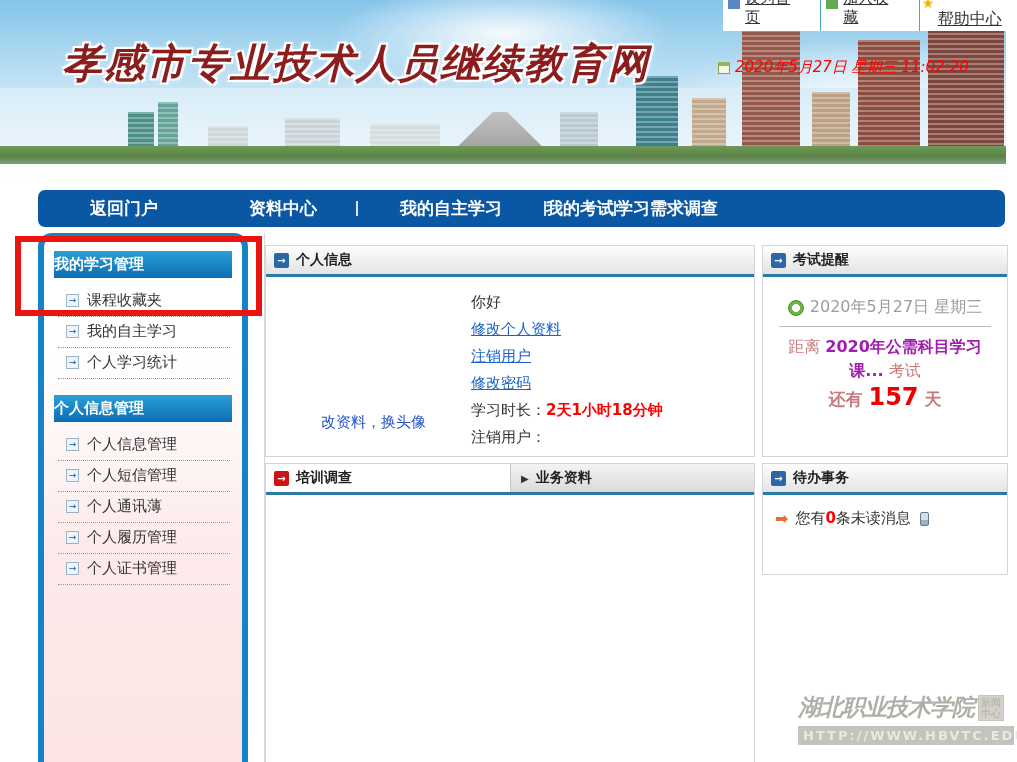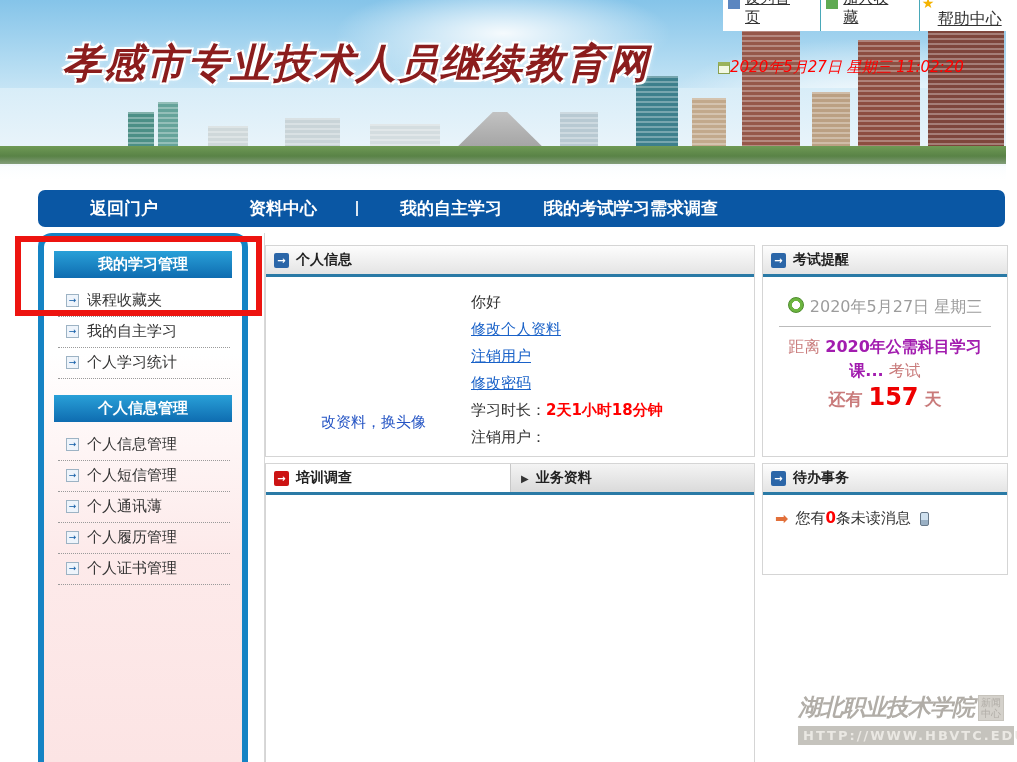--- a/index.html
+++ b/index.html
@@ -24,21 +24,21 @@
   .road { position:absolute; left:440px; top:112px; width:120px; height:52px;
     background:linear-gradient(180deg,#c2c2c2,#969696);
     clip-path:polygon(44% 0,56% 0,100% 100%,0 100%); }
   .green-strip { position:absolute; left:0; top:146px; width:1006px; height:18px;
     background:linear-gradient(180deg,#6f9a55,#48703a); }
   .white-fade { position:absolute; left:0; top:156px; width:1006px; height:29px;
     background:linear-gradient(180deg,rgba(255,255,255,0),#ffffff 85%); }
   .site-title { position:absolute; left:62px; top:36px; font-size:40px; font-weight:bold;
     letter-spacing:2px; color:#8b1d1d; white-space:nowrap;
     text-shadow:-2px -2px 0 #fff,2px -2px 0 #fff,-2px 2px 0 #fff,2px 2px 0 #fff,0 0 6px rgba(255,255,255,.9); }
-  .date-row { position:absolute; left:718px; top:58px; display:flex; align-items:center; z-index:5; }
+  .date-row { position:absolute; left:718px; top:58px; display:flex; align-items:center; gap:5px; z-index:5; }
   .cal-icon { width:12px; height:12px; border:1px solid #8aa050; background:#f2f8e4;
     border-top:4px solid #9ab35c; }
   .date-text { color:#ff0000; font-size:15px; white-space:nowrap; }
   
   .quicklinks { position:absolute; left:723px; top:-13px; width:294px; height:44px;
     background:#fff; z-index:8; display:flex; }
   .ql { position:relative; flex:1; padding-top:2px; font-size:15px; color:#333; }
   .ql-label { display:inline-block; width:48px; margin-left:22px; line-height:19px;
     text-decoration:underline; cursor:pointer; }
   .ql-label-wide { display:inline-block; margin:20px 0 0 18px; line-height:19px; font-size:16px;
@@ -55,21 +55,21 @@
   .nav-item:nth-of-type(1){ width:172px; }
   .nav-item:nth-of-type(2){ width:146px; }
   .nav-item:nth-of-type(3){ width:238px; }
   .nav-item:nth-of-type(4){ width:186px; }
   .nav-item:nth-of-type(5){ width:215px; }
   .nav-sep { width:2px; height:15px; background:rgba(255,255,255,.85); }
   
   .sidebar { position:absolute; left:38px; top:233px; width:210px; height:529px;
     border:6px solid #1583c4; border-bottom:none; border-radius:14px 14px 0 0;
     background:linear-gradient(180deg,#ffffff 0%,#ffffff 22%,#fdeaea 60%,#fce4e4 100%); z-index:3; }
-  .side-header { margin:12px 10px 0; height:27px; line-height:27px; text-align:center;
+  .side-header { margin:12px 10px 0; height:27px; line-height:27px; text-align:left;
     background:linear-gradient(180deg,#29a0d8,#0e6cb0); color:#fff; font-weight:bold; font-size:15px; }
   .side-header.second { margin-top:16px; }
   .side-list { margin-top:8px; }
   .side-item { display:flex; align-items:center; gap:8px; margin:0 12px 0 14px;
     padding:5px 0 6px 8px; border-bottom:1px dotted #9a9a9a; cursor:pointer; }
   .item-icon { width:13px; height:13px; border:1px solid #9db3c4; background:#eef4fb;
     color:#0a57a4; font-size:9px; line-height:11px; text-align:center; flex:0 0 auto; }
   .side-item-label { color:#333; font-size:15px; }
   .red-annotation { position:absolute; left:15px; top:236px; width:247px; height:80px;
     border:6px solid #ed1410; z-index:10; pointer-events:none; }
@@ -93,21 +93,21 @@
   .tab-active { width:50%; background:#fff; display:flex; align-items:center; gap:7px; padding:0 8px;
     font-size:14px; font-weight:bold; color:#222; cursor:pointer; }
   .hdr-arrow.red { background:#cc1414; }
   .tab-inactive { width:50%; background:linear-gradient(180deg,#f4f4f4,#dadada);
     border-left:1px solid #c8c8c8; display:flex; align-items:center; gap:7px; padding:0 10px;
     font-size:14px; font-weight:bold; color:#222; cursor:pointer; }
   .tri { color:#333; font-size:10px; }
   
   .panel-exam { left:762px; top:245px; width:246px; height:212px; }
   .exam-body { text-align:center; }
-  .exam-date-row { margin-top:20px; display:flex; justify-content:center; gap:6px;
+  .exam-date-row { margin-top:20px; display:flex; justify-content:center; align-items:center; gap:6px;
     color:#9c9c9c; font-size:16px; }
   .clock-icon { width:16px; height:16px; border-radius:50%; flex:0 0 auto;
     background:radial-gradient(circle at 50% 50%, #ffffff 0 38%, #6cb53f 42% 100%);
     border:1px solid #4e8c2e; }
   .exam-hr { border:none; border-top:1px solid #bbb; margin:8px 16px 8px; }
   .exam-countdown { width:212px; margin:0 auto; font-size:16px; line-height:24px; color:#c97b7b; }
   .exam-countdown b { color:#a21caf; }
   .exam-remain { font-size:17px; font-weight:bold; color:#c97b7b; }
   .remain-days { color:#ee0000; font-size:24px; font-weight:bold; }
   

